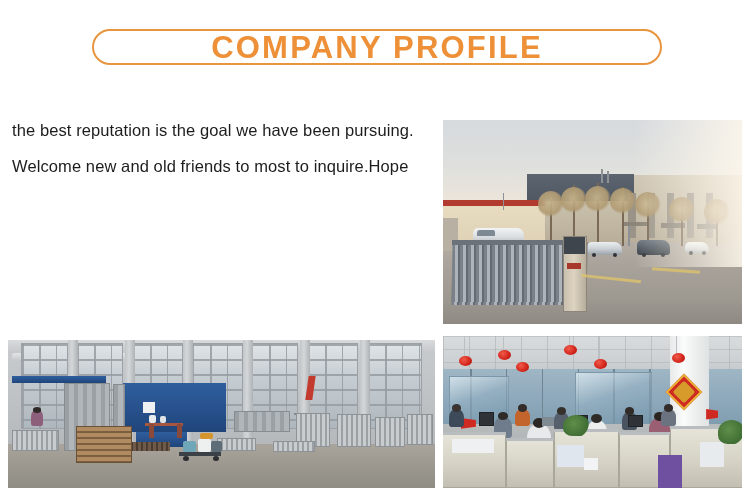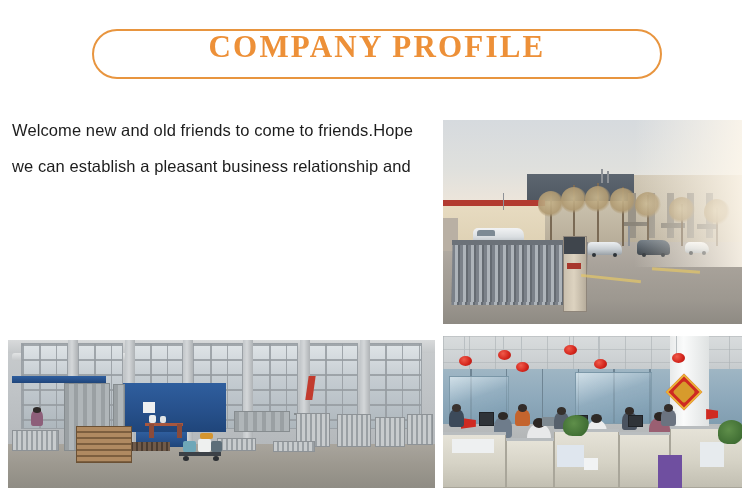--- a/index.html
+++ b/index.html
@@ -5,24 +5,24 @@
   html,body{margin:0;padding:0;}
   body{
     width:750px;height:501px;overflow:hidden;background:#ffffff;
     font-family:"Liberation Sans","DejaVu Sans",sans-serif;
     position:relative;
   }
   .page{position:relative;width:750px;height:501px;background:#fff;}
 
   
   .title-banner{
-    position:absolute;left:92px;top:29px;width:570px;height:50px;
+    position:absolute;left:92px;top:29px;width:570px;height:36px;
     border:2px solid #e8953f;border-radius:26px;
     box-sizing:border-box;background:#fff;
-    display:flex;align-items:flex-start;justify-content:center;font-family:Liberation Serif, serif;
+    display:flex;align-items:center;justify-content:center;
   }
   .title-text{
     color:#ed9038;font-size:31px;font-weight:bold;
     letter-spacing:2.2px;line-height:1;white-space:nowrap;
   }
 
   
   .intro{
     position:absolute;left:12px;top:113px;width:425px;
   }
@@ -168,22 +168,22 @@
 </head>
 <body>
 
 <div class="page">
 
   <div class="title-banner">
     <div class="title-text">COMPANY PROFILE</div>
   </div>
 
   <div class="intro">
-    <div class="intro-line">Welcome new and old friends to come to friends.Hope</div>
-    <div class="intro-line">we can establish a pleasant business relationship and</div>
+    <div class="intro-line">the best reputation is the goal we have been pursuing.</div>
+    <div class="intro-line">Welcome new and old friends to most to inquire.Hope</div>
   </div>
 
   <div class="photo" id="photo-factory-exterior">
     <div class="photo-inner">
       <div class="fx-sky"></div>
       <div class="fx-ground"></div>
 
       <div class="fx-bld-main"></div>
       <div class="fx-bld-roofdark"></div>
 

